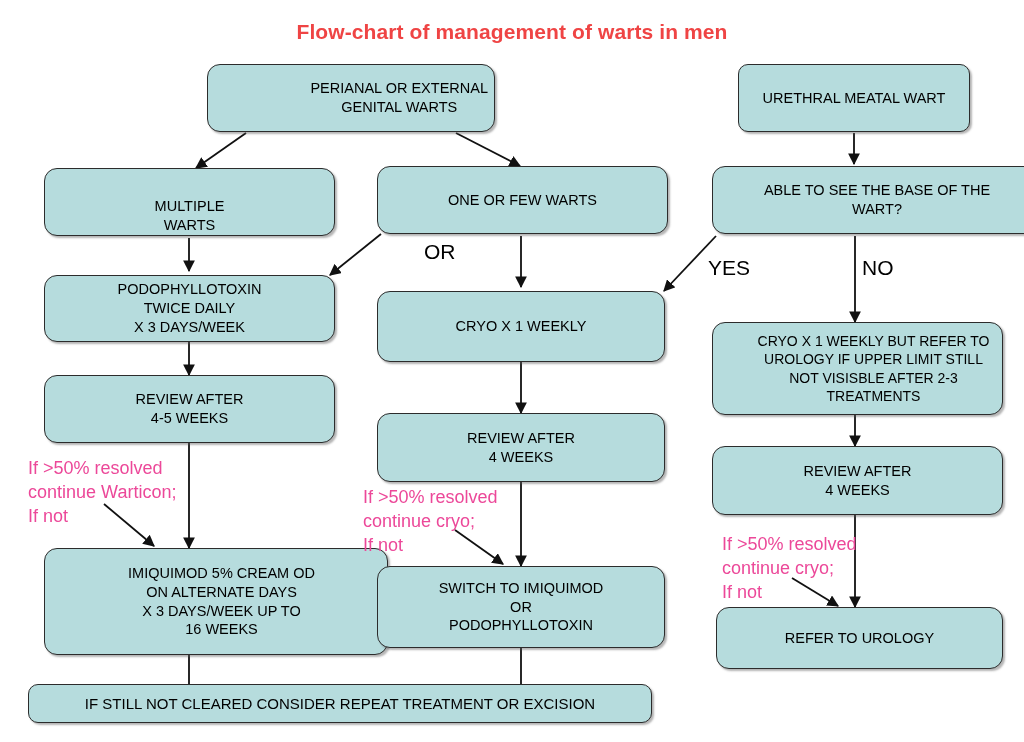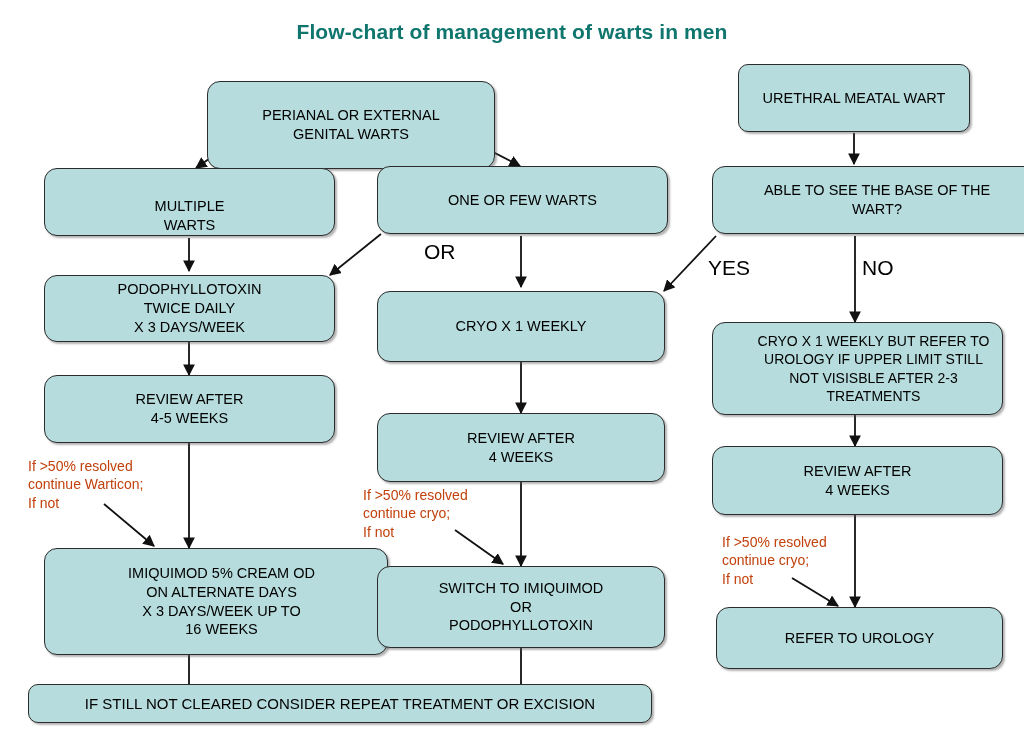--- a/index.html
+++ b/index.html
@@ -29,21 +29,21 @@
   }
   .title {
     position: absolute;
     left: 0;
     top: 20px;
     width: 1024px;
     text-align: center;
     font-size: 21px;
     font-weight: bold;
     letter-spacing: 0.1px;
-    color: #0f766e;
+    color: #ef4444;
   }
   .node {
     position: absolute;
     box-sizing: border-box;
     background: #b6dcdd;
     border: 1.3px solid #2c2c2c;
     border-radius: 13px;
     display: flex;
     align-items: center;
     justify-content: center;
@@ -65,23 +65,23 @@
   }
   .edge-label {
     position: absolute;
     font-size: 21px;
     color: #000000;
     z-index: 3;
     white-space: nowrap;
   }
   .note {
     position: absolute;
-    font-size: 14px;
+    font-size: 18px;
     line-height: 1.32;
-    color: #c2410c;
+    color: #ec4899;
     z-index: 3;
     white-space: pre-line;
   }
 </style>
 </head>
 <body>
 
 <div id="canvas">
 
   <div class="title">Flow-chart of management of warts in men</div>
@@ -127,21 +127,21 @@
       <path d="M 855 515 L 855 607" marker-end="url(#ah)"></path>
 
       <path d="M 792 578 L 838 606" marker-end="url(#ah)"></path>
 
       <path d="M 189 655 L 189 684"></path>
 
       <path d="M 521 648 L 521 684"></path>
     </g>
   </svg>
 
-  <div class="node" style="left:207px; top:81px; width:288px; height:88px;">
+  <div class="node" style="left:207px; top:64px; width:288px; height:68px;justify-content:flex-end;">
     <span class="txt">PERIANAL OR EXTERNAL
 GENITAL WARTS</span>
   </div>
 
   <div class="node" style="left:738px; top:64px; width:232px; height:68px;border-radius:10px;">
     <span class="txt">URETHRAL MEATAL WART</span>
   </div>
 
   <div class="node" style="left:44px; top:168px; width:291px; height:68px;align-items:flex-end;">
     <span class="txt">MULTIPLE

